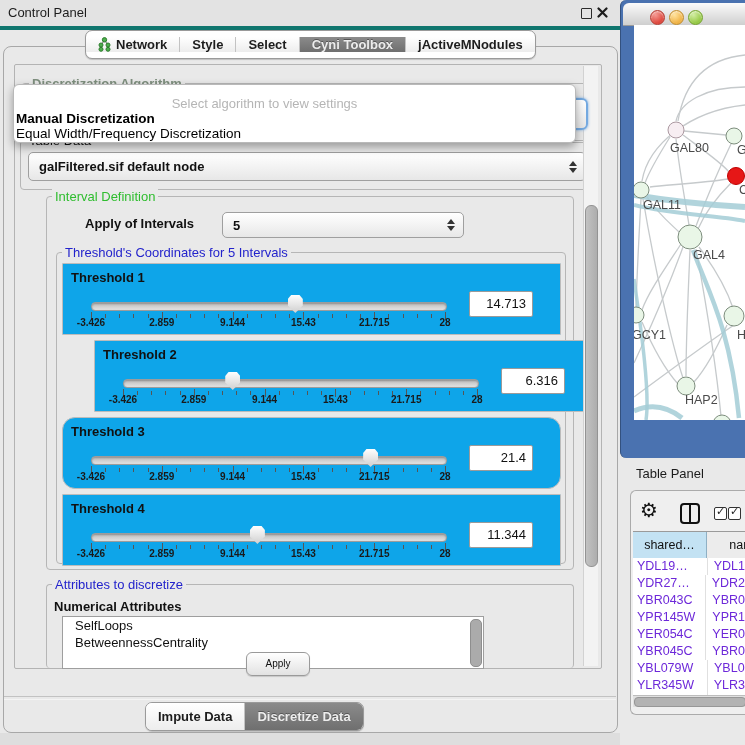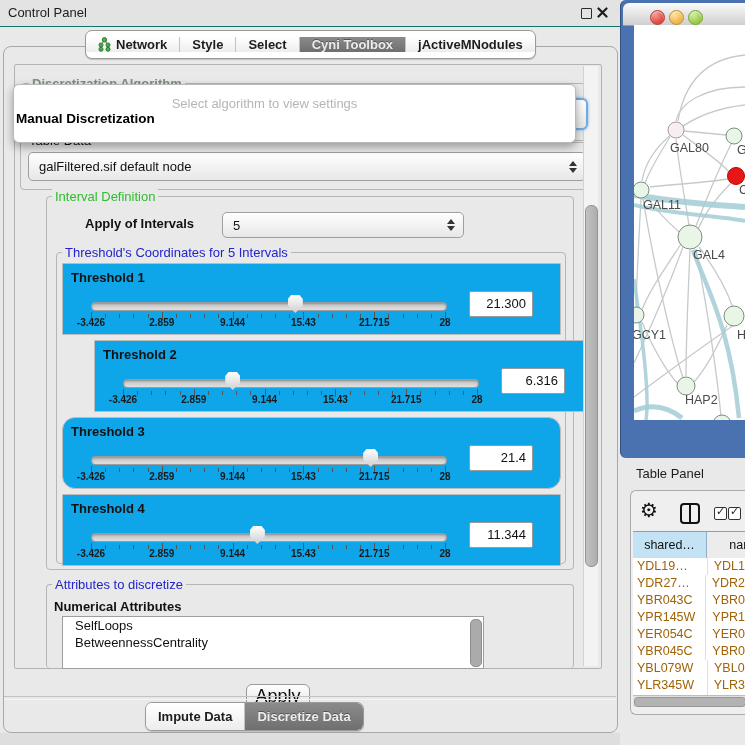--- a/index.html
+++ b/index.html
@@ -2,21 +2,21 @@
 <html><head>
 <meta charset="utf-8">
 <style>
   html,body{margin:0;padding:0;}
   body{width:745px;height:745px;overflow:hidden;background:#e9e9e9;
        font-family:"Liberation Sans","DejaVu Sans",sans-serif;-webkit-font-smoothing:antialiased;}
   #stage{position:relative;width:745px;height:745px;background:#e9e9e9;overflow:hidden;}
   .abs{position:absolute;}
 
   
-  #titlebar{left:0;top:0;width:620px;height:26px;background:#e3e3e3;border-bottom:1px solid #0f766e;}
+  #titlebar{left:0;top:0;width:620px;height:26px;background:#e3e3e3;border-bottom:4px solid #0f766e;}
   #titlebar .t{position:absolute;left:8px;top:5px;font-size:13px;color:#1c1c1c;}
   #float-ico{position:absolute;left:581px;top:8px;width:9px;height:9px;border:1.6px solid #2b2b2b;border-radius:1px;}
   #close-ico{position:absolute;left:597px;top:7px;width:11px;height:11px;}
   #close-ico svg{display:block;}
 
   #outer-panel{left:3px;top:46px;width:613px;height:685px;border:1px solid #a8a8a8;border-radius:8px;background:#e9e9e9;}
   #inner-panel{left:14px;top:64px;width:586px;height:603px;border:1px solid #b3b3b3;border-radius:2px;background:#e9e9e9;overflow:hidden;}
 
   
   .tabstrip{display:flex;height:27px;border:1px solid #9a9a9a;border-radius:7px;overflow:hidden;
@@ -32,21 +32,21 @@
   .group{border:1px solid #b6b6b6;border-radius:4px;}
   .glabel{position:absolute;font-size:13px;background:#e9e9e9;padding:0 3px;white-space:nowrap;}
   .green{color:#2ebd2e;}
   .blue{color:#2323cc;}
   .dim{color:#7e8f7e;}
   .bold{font-weight:bold;}
 
   
   .combo{position:absolute;border:1px solid #9f9f9f;border-radius:5px;background:linear-gradient(#ffffff,#e7e7e7);
          box-shadow:inset 0 1px 0 #fff;display:flex;align-items:center;}
-  .combo .ctext{font-size:13px;color:#111;padding-left:10px;flex:1;white-space:nowrap;overflow:hidden;}
+  .combo .ctext{font-size:13px;color:#111;padding-left:10px;flex:1;white-space:nowrap;overflow:hidden;font-weight:bold;}
   .stepper{width:16px;display:flex;flex-direction:column;align-items:center;gap:2px;margin-right:4px;}
   .tri-up{width:0;height:0;border-left:4px solid transparent;border-right:4px solid transparent;border-bottom:5px solid #333;}
   .tri-dn{width:0;height:0;border-left:4px solid transparent;border-right:4px solid transparent;border-top:5px solid #333;}
 
   
   #algo-popup{left:13px;top:84px;width:561px;height:57px;background:#fff;border:1px solid #b9b9b9;border-radius:6px;
               box-shadow:0 4px 10px rgba(0,0,0,.35);z-index:30;}
   #algo-popup .ph{position:absolute;left:0;right:60px;top:11px;text-align:center;font-size:13px;color:#b5b5b5;}
   #algo-popup .o1{position:absolute;left:2px;top:26px;font-size:13.5px;font-weight:bold;color:#000;}
   #algo-popup .o2{position:absolute;left:2px;top:41px;font-size:13.5px;color:#000;}
@@ -69,22 +69,22 @@
   
   #attr-list{left:62px;top:616px;width:420px;height:51px;background:#fff;border:1px solid #9e9e9e;overflow:hidden;}
   #attr-list .item{font-size:13px;color:#111;padding:1px 0 1px 12px;white-space:nowrap;}
   #attr-scroll{position:absolute;right:1px;top:2px;width:10px;height:46px;background:#ababab;border:1px solid #8e8e8e;border-radius:5px;}
 
   
   #vscroll-track{left:583px;top:66px;width:14px;height:600px;background:#f3f3f3;border-left:1px solid #d2d2d2;}
   #vscroll-thumb{left:585px;top:205px;width:11px;height:360px;background:linear-gradient(90deg,#c2c2c2,#adadad);
                  border:1px solid #939393;border-radius:6px;}
 
-  #apply-btn{left:246px;top:684px;width:62px;height:22px;border:1px solid #9a9a9a;border-radius:6px;
-             background:linear-gradient(#ffffff,#e2e2e2);font-size:18px;color:#111;text-align:center;line-height:22px;
+  #apply-btn{left:246px;top:652px;width:62px;height:22px;border:1px solid #9a9a9a;border-radius:6px;
+             background:linear-gradient(#ffffff,#e2e2e2);font-size:10px;color:#111;text-align:center;line-height:22px;
              box-shadow:0 1px 1px rgba(0,0,0,.15);}
   #panel-sep{left:4px;top:696px;width:612px;height:2px;border-top:1px solid #c2c2c2;border-bottom:1px solid #f4f4f4;}
   #below-strip{left:0;top:733px;width:620px;height:12px;background:#dedede;}
 
   
   #net-window{left:620px;top:0;width:125px;height:458px;background:#4a72b0;border-left:1px solid #33517f;
               border-radius:6px 0 0 6px;}
   #net-titlebar{left:623px;top:3px;width:122px;height:22px;background:linear-gradient(#fbfbfb,#cfcfcf);
                 border-radius:6px 0 0 0;border-bottom:1px solid #9b9b9b;}
   .light{position:absolute;top:7px;width:13px;height:13px;border-radius:50%;box-shadow:inset 0 1px 2px rgba(255,255,255,.7);}
@@ -102,21 +102,21 @@
   #split-ico::after{content:"";position:absolute;left:6.5px;top:0;width:2.4px;height:17px;background:#111;}
   .cb{position:absolute;top:507px;width:11px;height:11px;border:1.4px solid #333;border-radius:2px;background:#fff;}
   .cb::after{content:"✓";position:absolute;left:1px;top:-3px;font-size:11px;font-weight:bold;color:#222;}
   #cb1{left:714px;} #cb2{left:728px;}
 
   #tbl-header{left:633px;top:531px;width:150px;height:26px;display:flex;border-top:1px solid #9a9a9a;border-bottom:1px solid #9a9a9a;}
   #tbl-header .hc{font-size:12.5px;color:#111;display:flex;align-items:center;justify-content:center;box-sizing:border-box;}
   #tbl-header .hc1{width:74px;background:#c3e2f3;border-right:1px solid #8fb0c4;}
   #tbl-header .hc2{width:76px;background:#ececec;}
   #tbl-rows{left:633px;top:558px;width:112px;height:137px;background:#fff;overflow:hidden;}
-  .trow{display:flex;height:17px;line-height:17px;font-size:12.5px;color:#a16207;white-space:nowrap;}
+  .trow{display:flex;height:17px;line-height:17px;font-size:12.5px;color:#6d28d9;white-space:nowrap;}
   .trow .c1{width:70px;padding-left:4px;overflow:hidden;}
   .trow .c2{padding-left:6px;border-left:1px solid #e0e0e0;}
   #hscroll{left:633px;top:695px;width:112px;height:11px;background:#e0e0e0;border-top:1px solid #bdbdbd;}
   #hscroll .thumbh{position:absolute;left:1px;top:1px;width:110px;height:8px;background:#b3b3b3;border:1px solid #979797;border-radius:4px;}
 </style>
 </head>
 <body>
 
 <div id="stage">
 
@@ -160,20 +160,21 @@
 
     <div class="abs group" style="left:6px;top:18px;width:570px;height:58px;"></div>
     <span class="glabel dim bold" style="left:14px;top:11px;">Discretization Algorithm</span>
   </div>
 
   <div class="abs" id="algo-combo-hidden"></div>
 
   <div class="abs" id="algo-popup">
     <div class="ph">Select algorithm to view settings</div>
     <div class="o1">Manual Discretization</div>
+    <div class="o2">Equal Width/Frequency Discretization</div>
   </div>
 
   <div class="abs group" style="left:20px;top:140px;width:572px;height:48px;"></div>
   <span class="abs glabel" style="left:26px;top:133px;color:#111;z-index:2;">Table Data</span>
   <div class="combo" style="left:28px;top:152px;width:556px;height:27px;">
     <span class="ctext">galFiltered.sif default node</span>
     <span class="stepper">
         <span class="tri-up"></span>
         <span class="tri-dn"></span>
       </span>
@@ -223,21 +224,21 @@
         <div class="tick" style="left: 353.68px; top: 50px; height: 4px;"></div>
         <div class="tick" style="left: 367.84px; top: 50px; height: 4px;"></div>
         <div class="tick" style="left: 382px; top: 48px; height: 8px;"></div>
         <div class="ticklab" style="left: 28px;">-3.426</div>
         <div class="ticklab" style="left: 98.8px;">2.859</div>
         <div class="ticklab" style="left: 169.6px;">9.144</div>
         <div class="ticklab" style="left: 240.4px;">15.43</div>
         <div class="ticklab" style="left: 311.2px;">21.715</div>
         <div class="ticklab" style="left: 382px;">28</div>
         <div class="thumb" style="left: 224.828px;"></div>
-        <div class="valbox">21.300</div>
+        <div class="valbox">14.713</div>
       </div>
       <div class="thbox" style="top: 340px; margin-left: 32px;">
         <div class="tlabel">Threshold 2</div>
         <div class="track"></div>
         <div class="tick" style="left: 28px; top: 48px; height: 8px;"></div>
         <div class="tick" style="left: 42.16px; top: 50px; height: 4px;"></div>
         <div class="tick" style="left: 56.32px; top: 50px; height: 4px;"></div>
         <div class="tick" style="left: 70.48px; top: 50px; height: 4px;"></div>
         <div class="tick" style="left: 84.64px; top: 50px; height: 4px;"></div>
         <div class="tick" style="left: 98.8px; top: 48px; height: 8px;"></div>

